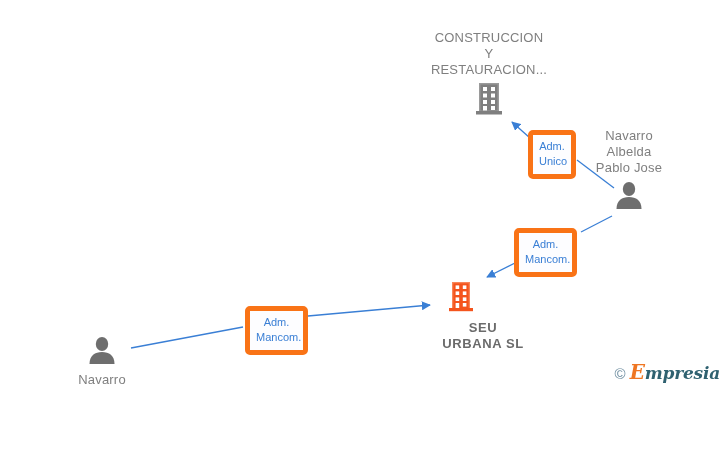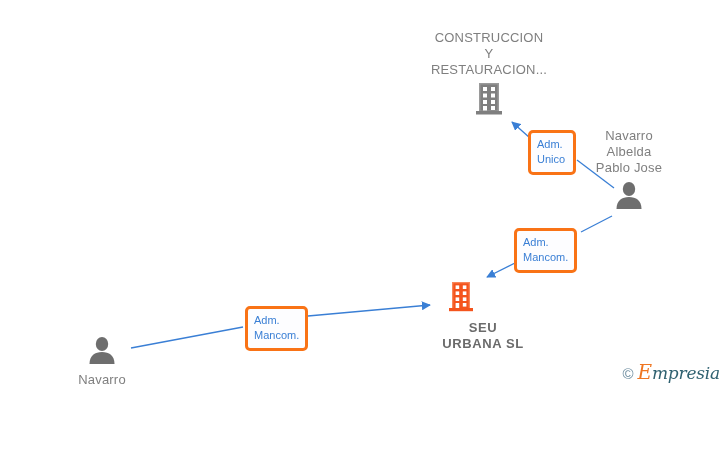--- a/index.html
+++ b/index.html
@@ -51,27 +51,27 @@
   .node-icon {
     display: block;
   }
   .node-icon.spaced-top { margin-top: 4px; }
   .node-icon.spaced-bottom { margin-bottom: 3px; }
 
   
   .rel-chip {
     position: absolute;
     box-sizing: border-box;
-    border: 3px solid #f97316;
+    border: 5px solid #f97316;
     border-radius: 5px;
     background: #fdfdff;
     color: #3a7fd5;
     font-size: 11px;
     line-height: 15px;
-    text-align: left;
+    text-align: center;
     padding: 4px 6px 5px;
     white-space: pre-line;
   }
 
   
   #watermark {
     position: absolute;
     right: 8px;
     bottom: 8px;
     display: flex;
@@ -84,20 +84,21 @@
     font-size: 15px;
     line-height: 15px;
   }
   #watermark .brand {
     font-family: "DejaVu Serif", serif;
     font-style: italic;
     font-size: 17px;
     line-height: 17px;
     color: #2f6170;
     letter-spacing: -.2px;
+    font-weight: bold;
   }
   #watermark .brand .cap {
     color: #ef7622;
     font-size: 20px;
   }
 </style>
 </head>
 <body>
 
 <div id="canvas">

